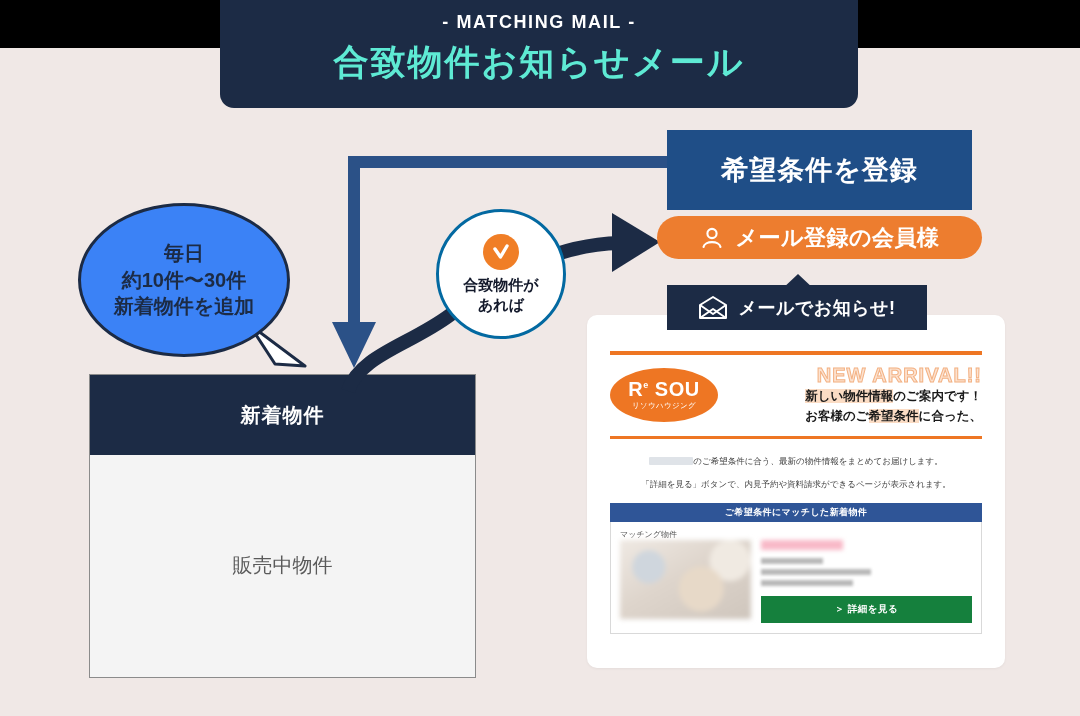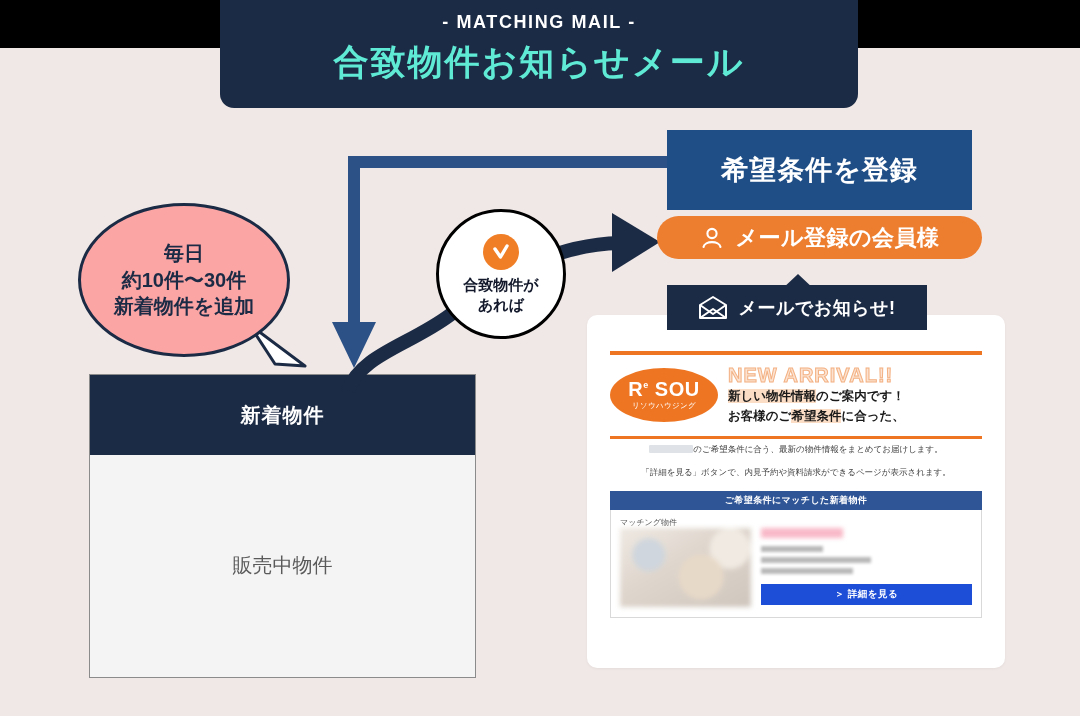--- a/index.html
+++ b/index.html
@@ -34,32 +34,32 @@
 
   
   .blue-arrow{left:330px;top:150px;z-index:3;}
 
   
   .dark-arrow{left:300px;top:195px;z-index:3;}
 
   
   .bubble{
     left:78px;top:203px;width:206px;height:148px;
-    background:#fca5a5;border:3px solid #1C2B45;border-radius:50%;
+    background:#3b82f6;border:3px solid #1C2B45;border-radius:50%;
     display:flex;align-items:center;justify-content:center;z-index:5;
   }
   .bubble-text{
     text-align:center;color:#1C2B45;font-weight:bold;font-size:20px;line-height:1.32;
   }
   .bubble-tail{left:245px;top:318px;z-index:4;}
 
   
   .check-circle{
     left:436px;top:209px;width:124px;height:124px;border-radius:50%;
-    background:#FFFFFF;border:3px solid #000000;
+    background:#FFFFFF;border:3px solid #0369a1;
     display:flex;flex-direction:column;align-items:center;justify-content:center;
     z-index:6;
   }
   .check-badge{
     width:36px;height:36px;border-radius:50%;background:#F07E26;
     display:flex;align-items:center;justify-content:center;margin-bottom:5px;
   }
   .check-text{
     text-align:center;color:#13192B;font-weight:bold;font-size:15px;line-height:1.3;
   }
@@ -111,29 +111,29 @@
   .rule-top{height:4px;background:#EE7623;width:100%;}
   .mail-hero{display:flex;align-items:center;gap:10px;padding:9px 0 6px 0;}
   .logo{
     width:108px;height:54px;background:#EE7623;border-radius:52%;
     display:flex;flex-direction:column;align-items:center;justify-content:center;
     position:relative;flex:0 0 auto;
   }
   .logo-main{color:#fff;font-weight:bold;font-size:20px;letter-spacing:.5px;line-height:1;}
   .logo-main sup{font-size:9px;vertical-align:super;}
   .logo-sub{color:#fff;font-size:7.5px;margin-top:2px;letter-spacing:.3px;}
-  .hero-text{flex:1;}
+  .hero-text{flex:1;text-align:right;}
   .hero-arrival{
     font-size:20px;font-weight:bold;letter-spacing:1px;color:#FCE2D0;
     -webkit-text-stroke:1px #F3B183;line-height:1.1;
   }
   .hero-line{font-size:12.5px;font-weight:bold;color:#1A1A1A;line-height:1.5;margin-top:1px;}
   .hi-orange{background:#FBDCC4;}
   .rule-bot{height:3px;background:#EE7623;width:100%;margin-top:4px;}
-  .body-copy{text-align:center;margin-top:3px;}
+  .body-copy{text-align:center;margin-top:15px;}
   .body-copy p{margin:0;font-size:8.5px;color:#444;line-height:1.75;}
   .redact{
     display:inline-block;width:44px;height:8px;background:#DFE3E8;
     vertical-align:-1px;border-radius:1px;
   }
   .body-copy .gap{margin-top:9px;}
   .match-bar{
     margin-top:11px;background:#2F5597;height:19px;
     display:flex;align-items:center;justify-content:center;
   }
@@ -152,21 +152,21 @@
   }
   .prop-info{flex:1;display:flex;flex-direction:column;}
   .blur-pink{
     width:82px;height:10px;background:#F8B9C8;filter:blur(2.2px);margin-bottom:8px;
   }
   .blur-gray{background:#B9B9B9;filter:blur(1.8px);margin-bottom:5px;height:6px;}
   .bg1{width:62px;}
   .bg2{width:110px;}
   .bg3{width:92px;}
   .detail-btn{
-    margin-top:5px;height:21px;background:#1d4ed8;
+    margin-top:5px;height:27px;background:#15803d;
     display:flex;align-items:center;justify-content:center;
   }
   .detail-btn span{color:#fff;font-size:9.5px;font-weight:bold;letter-spacing:.5px;}
 </style>
 </head>
 <body>
 
 <div class="stage">
 
   <div class="abs top-strip"></div>

